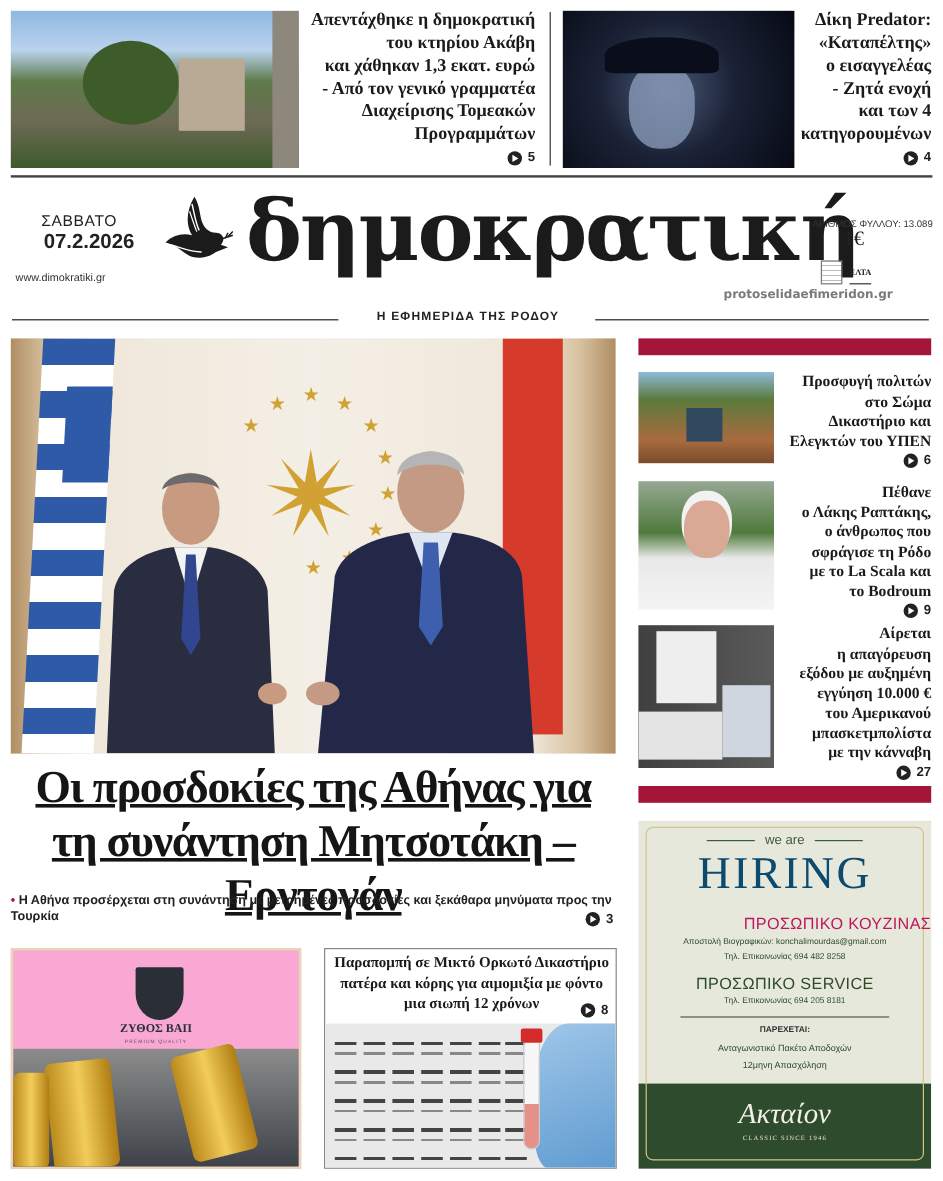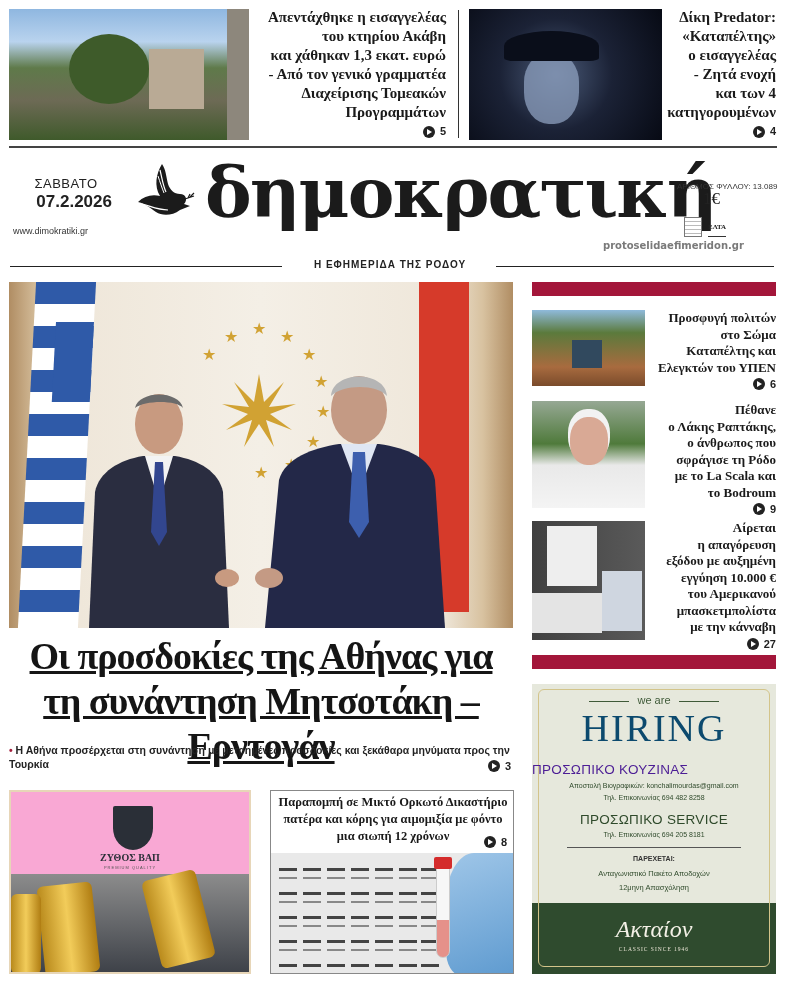--- a/index.html
+++ b/index.html
@@ -90,40 +90,40 @@
   .glove { position: absolute; left: 175px; top: 0; width: 70px; height: 122px; background: linear-gradient(160deg, #9fc6e8, #5f9bd0); border-radius: 40% 0 0 20%; }
   .tube { position: absolute; left: 165px; top: 10px; width: 14px; height: 95px; border-radius: 0 0 7px 7px; background: linear-gradient(180deg, #f7f7f7 0 60%, #e5918a 60% 100%); border: 1px solid #ccc; }
   .tube-cap { position: absolute; left: 163px; top: 4px; width: 18px; height: 12px; background: #d42b2b; border-radius: 2px; }
 
   
   .hire-ad { left: 532px; top: 684px; width: 244px; height: 290px; background: #e6e8dc; overflow: hidden; }
   .hire-frame { position: absolute; left: 6px; top: 5px; width: 232px; height: 278px; border: 1px solid #d3c48a; border-radius: 6px; }
   .hire-weare { position: absolute; left: 0; width: 100%; top: 10px; text-align: center; font-size: 11px; color: #3f5a38; }
   .hire-weare::before, .hire-weare::after { content: ""; display: inline-block; width: 40px; height: 1px; background: #3f5a38; vertical-align: middle; margin: 0 8px; }
   .hire-big { position: absolute; left: 0; width: 100%; top: 22px; text-align: center; font-family: "Liberation Serif", serif; font-size: 38px; letter-spacing: 2px; color: #0c4a6e; }
-  .hire-sec1 { position: absolute; left: 0; width: 100%; top: 78px; text-align: left; font-size: 13.5px; color: #4c1d95; letter-spacing: .3px; }
+  .hire-sec1 { position: absolute; left: 0; width: 100%; top: 78px; text-align: right; font-size: 13.5px; color: #be185d; letter-spacing: .3px; padding-left: 44px; }
   .hire-small { position: absolute; left: 0; width: 100%; text-align: center; font-size: 7px; color: #2f4a2b; }
   .hire-sec2 { position: absolute; left: 0; width: 100%; top: 128px; text-align: center; font-size: 13.5px; color: #2f4a2b; letter-spacing: .3px; }
   .hire-rule { position: absolute; left: 35px; top: 163px; width: 174px; height: 1px; background: #555; }
   .hire-offer-h { position: absolute; left: 0; width: 100%; top: 171px; text-align: center; font-size: 7px; font-weight: bold; color: #333; }
   .hire-offer { position: absolute; left: 0; width: 100%; text-align: center; font-size: 7.5px; color: #2f4a2b; }
   .hire-footer { position: absolute; left: 0; top: 219px; width: 100%; height: 71px; background: #2f4b2e; }
   .hire-logo { position: absolute; left: 0; width: 100%; top: 232px; text-align: center; font-family: "Liberation Serif", serif; font-style: italic; font-size: 24px; color: #f3f0e6; }
   .hire-classic { position: absolute; left: 0; width: 100%; top: 262px; text-align: center; font-family: "Liberation Serif", serif; font-size: 5.5px; letter-spacing: 1px; color: #e8e4d4; }
 </style>
 </head>
 <body>
 
 <div class="abs teaser-photo-1">
   <div class="tree"></div>
   <div class="bldg"></div>
   <div class="wall"></div>
 </div>
 <div class="abs cond teaser-text-1">
-  <div>Απεντάχθηκε η εισαγγελέας</div>
+  <div>Απεντάχθηκε η δημοκρατική</div>
   <div>του κτηρίου Ακάβη</div>
   <div>και χάθηκαν 1,3 εκατ. ευρώ</div>
   <div>- Από τον γενικό γραμματέα</div>
   <div>Διαχείρισης Τομεακών</div>
   <div>Προγραμμάτων</div>
   <div class="arrow-ref">
     <span class="arrow-dot"></span>
     <span>5</span>
   </div>
 </div>
@@ -224,21 +224,21 @@
 </div>
 
 <div class="abs red-bar" style="top:282px;"></div>
 
 <div class="abs side-photo sp1">
     <div class="digger"></div>
   </div>
 <div class="abs cond side-text" style="top:310px;">
   <div>Προσφυγή πολιτών</div>
   <div>στο Σώμα</div>
-  <div>Καταπέλτης και</div>
+  <div>Δικαστήριο και</div>
   <div>Ελεγκτών του ΥΠΕΝ</div>
   <div class="arrow-ref">
     <span class="arrow-dot"></span>
     <span>6</span>
   </div>
 </div>
 
 <div class="abs side-photo sp2">
     <div class="head"></div>
   </div>

